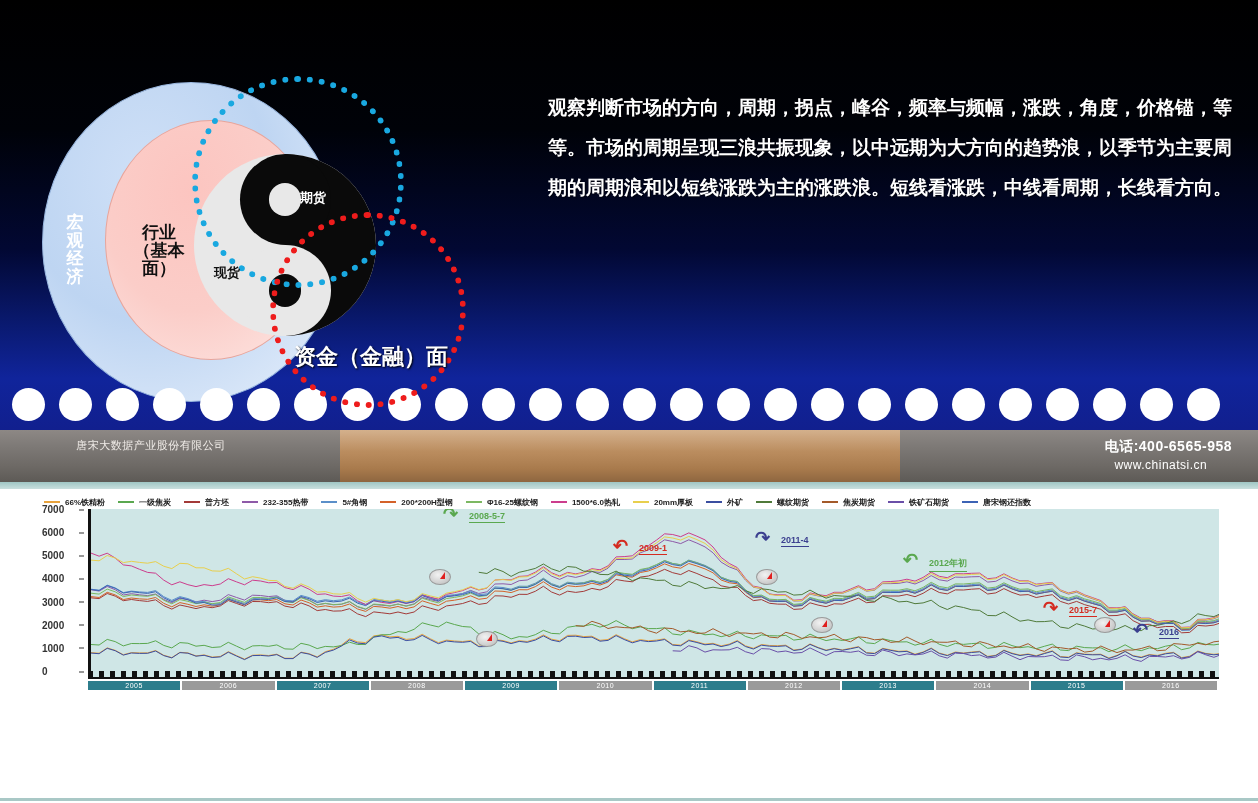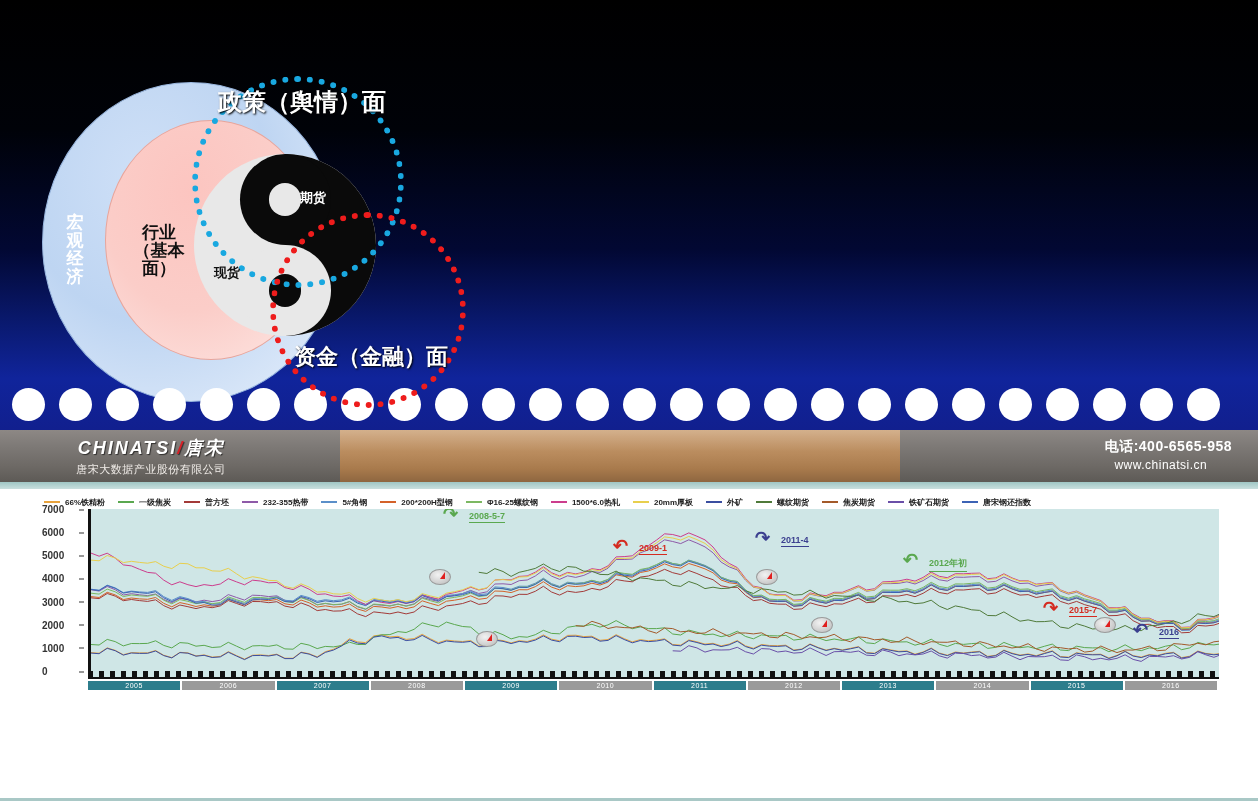--- a/index.html
+++ b/index.html
@@ -224,25 +224,25 @@
       </div>
 
       <div class="lbl-macro">宏观经济</div>
       <div class="lbl-industry">行业（基本面）</div>
       <div class="lbl-futures">期货</div>
       <div class="lbl-spot">现货</div>
 
       <div class="dashed-policy"></div>
       <div class="dashed-capital"></div>
 
-      <div class="lbl-policy">政策（舆情）面</div>
       <div class="lbl-capital">资金（金融）面</div>
     </div>
 
     <div class="body-text">
+      <p>观察判断市场的方向，周期，拐点，峰谷，频率与频幅，涨跌，角度，价格锚，等等。市场的周期呈现三浪共振现象，以中远期为大方向的趋势浪，以季节为主要周期的周期浪和以短线涨跌为主的涨跌浪。短线看涨跌，中线看周期，长线看方向。</p>
     </div>
 
     <div class="dot-row" id="dotrow">
         <div class="dot"></div>
         <div class="dot"></div>
         <div class="dot"></div>
         <div class="dot"></div>
         <div class="dot"></div>
         <div class="dot"></div>
         <div class="dot"></div>
@@ -265,23 +265,20 @@
         <div class="dot"></div>
         <div class="dot"></div>
         <div class="dot"></div>
       </div>
   </div>
 
   <div class="banner">
     <div class="banner-center"></div>
 
     <div class="logo-block">
-      <div class="logo-mark">
-        <span>CHINATSI</span><span class="slash">/</span><span>唐宋</span>
-      </div>
       <div class="logo-cn">唐宋大数据产业股份有限公司</div>
     </div>
 
     <div class="contact-block">
       <div class="contact-phone">电话:400-6565-958</div>
       <div class="contact-web">www.chinatsi.cn</div>
     </div>
   </div>
   <div class="banner-strip"></div>
 

